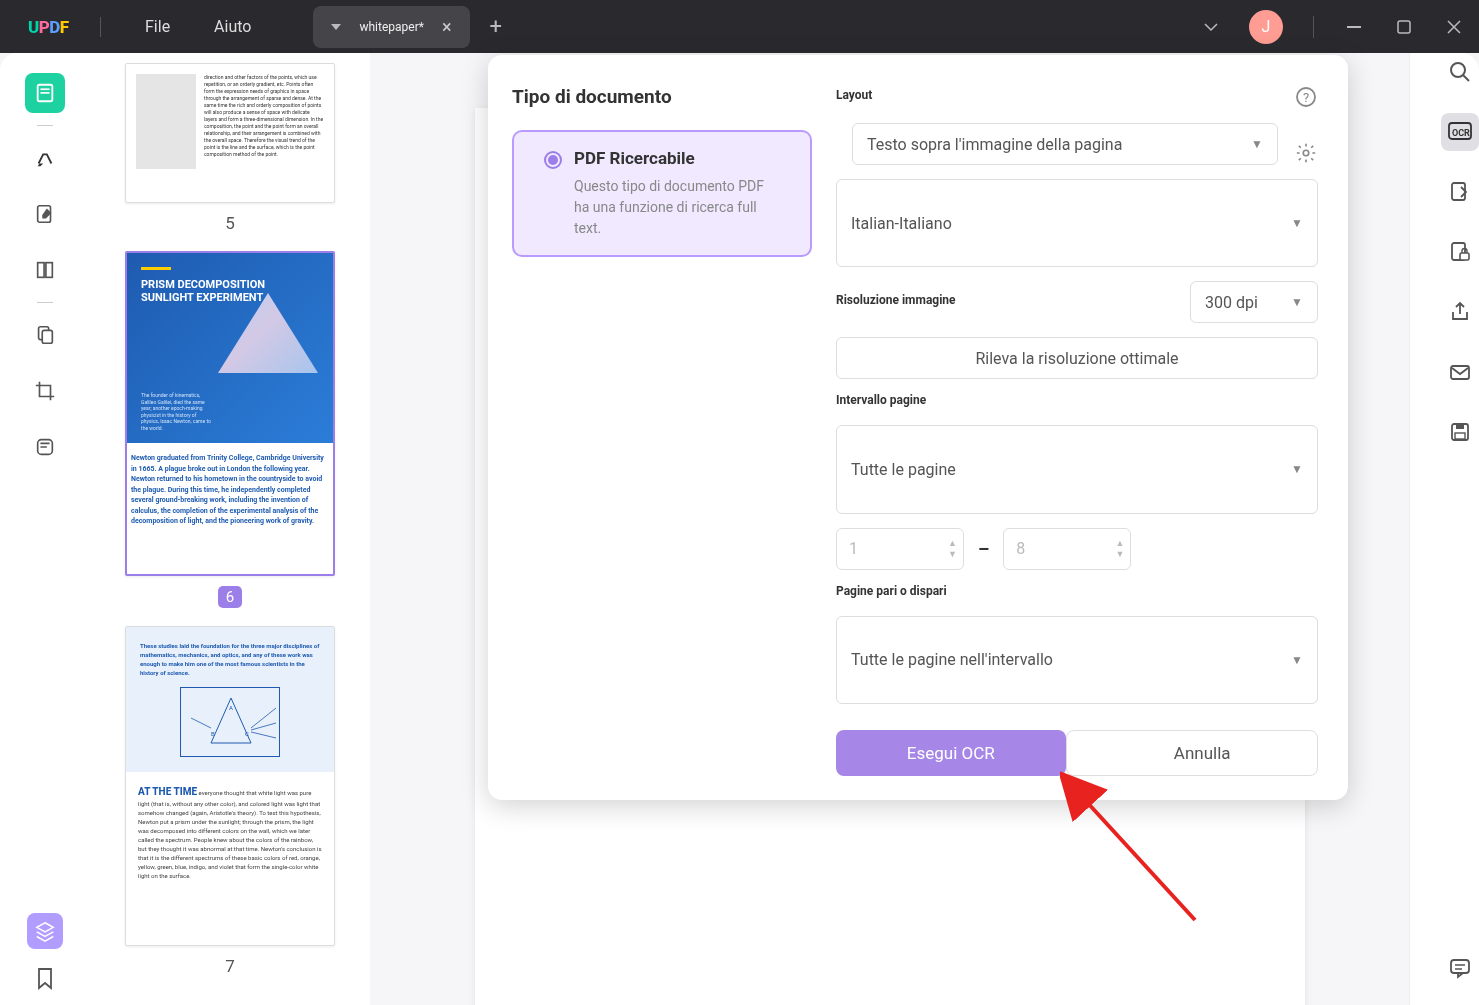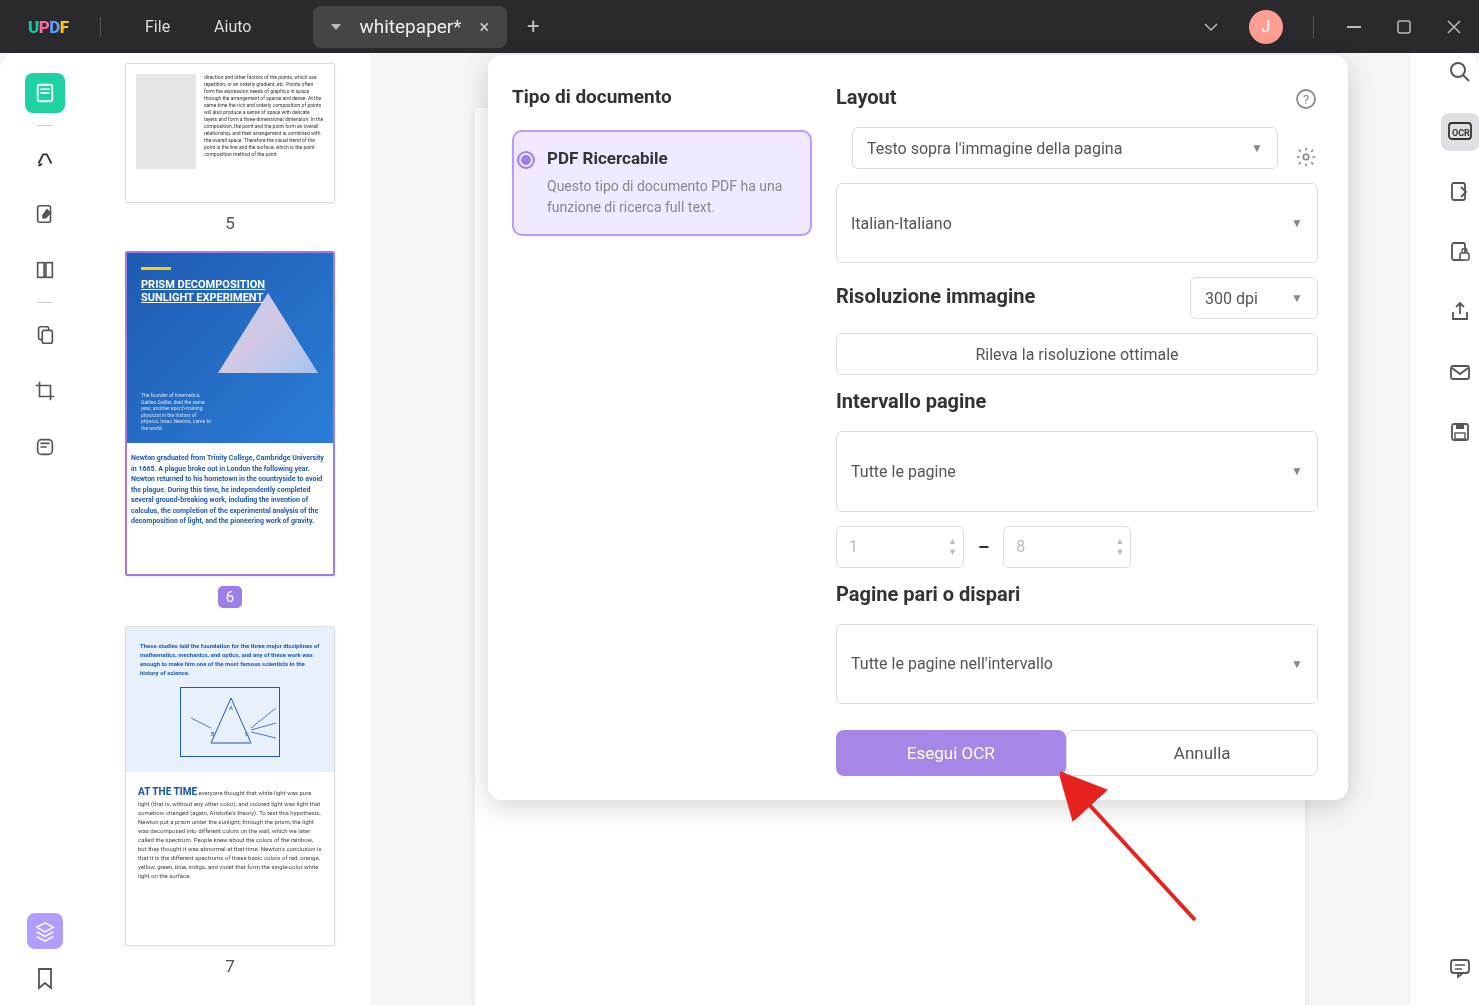--- a/index.html
+++ b/index.html
@@ -9,21 +9,21 @@
 .titlebar { height: 53px; background: #2a2a2e; display: flex; align-items: center; color: #ccc; }
 .logo { width: 50px; height: 20px; margin-left: 28px; display: flex; align-items: center; font-weight: 800; font-size: 17px; letter-spacing: -0.5px; }
 .logo .u { color: #00d4aa; }
 .logo .p { color: #ff6b9d; }
 .logo .d { color: #5b9eff; }
 .logo .f { color: #ffcc00; }
 .titlebar .sep { width: 1px; height: 20px; background: #555; margin: 0 22px; }
 .menu-item { margin: 0 22px; font-size: 16px; color: #ddd; cursor: pointer; }
 .tab { background: #454549; height: 42px; display: flex; align-items: center; border-radius: 8px; margin-left: 40px; padding: 0 18px; gap: 18px; }
 .tab-dropdown { width: 0; height: 0; border-left: 5px solid transparent; border-right: 5px solid transparent; border-top: 6px solid #bbb; }
-.tab-title { color: #eee; font-size: 19px; }
+.tab-title { color: #eee; font-size: 12px; }
 .tab-close { color: #ccc; font-size: 18px; cursor: pointer; }
 .tab-plus { margin-left: 20px; color: #bbb; font-size: 22px; cursor: pointer; }
 .titlebar-right { margin-left: auto; display: flex; align-items: center; }
 .dropdown-chevron { margin-right: 30px; color: #bbb; }
 .avatar { width: 34px; height: 34px; border-radius: 50%; background: #ff9c94; color: #fff; display: flex; align-items: center; justify-content: center; font-size: 16px; margin-right: 30px; }
 .win-sep { width: 1px; height: 22px; background: #555; margin-right: 15px; }
 .win-btn { width: 50px; height: 40px; display: flex; align-items: center; justify-content: center; color: #bbb; cursor: pointer; }
 
 
 .main { display: flex; height: calc(100% - 53px); background: #fff; border-top-left-radius: 18px; border-top-right-radius: 18px; margin-top: 0; position: relative; }
@@ -43,21 +43,21 @@
 .thumb.selected { border: 2px solid #9b7ee8; }
 .thumb-num { margin-top: 10px; font-size: 17px; color: #555; }
 .thumb-num.selected { background: #9b7ee8; color: #fff; width: 24px; height: 22px; border-radius: 5px; display: flex; align-items: center; justify-content: center; font-size: 15px; }
 
 .thumb-5 { height: 140px; padding: 10px; display: flex; gap: 8px; }
 .thumb-5 .img-block { width: 60px; height: 95px; background: #e5e5e5; }
 .thumb-5 .text-block { flex: 1; font-size: 5px; color: #333; line-height: 1.4; overflow: hidden; }
 
 .thumb-6 { height: 325px; }
 .thumb-6 .top { height: 190px; background: linear-gradient(135deg,#1e5bb0,#2b7dd8); padding: 14px; color: #fff; position: relative; }
-.thumb-6 .title { font-size: 11px; font-weight: 700; line-height: 1.2; text-decoration: underline; }
+.thumb-6 .title { font-size: 11px; font-weight: 700; line-height: 1.2; }
 .thumb-6 .prism { position: absolute; right: 15px; top: 40px; width: 100px; height: 100px; background: linear-gradient(135deg,#cfe3fb 0%, #f2d9eb 40%, #b3d1f4 100%); clip-path: polygon(50% 0%, 100% 80%, 0% 80%); opacity: 0.85; }
 .thumb-6 .bottom { padding: 10px 4px; font-size: 7px; color: #1e5bb0; font-weight: 700; line-height: 1.5; }
 
 .thumb-7 { height: 320px; }
 .thumb-7 .top { height: 145px; background: #e8f0fb; padding: 14px; }
 .thumb-7 .toptext { font-size: 6px; color: #1e5bb0; font-weight: 700; line-height: 1.5; }
 .thumb-7 .diagram { width: 100px; height: 70px; margin: 10px auto; border: 1px solid #1e5bb0; position: relative; }
 .thumb-7 .bottom { padding: 12px; font-size: 6px; color: #444; line-height: 1.5; }
 .thumb-7 .headline { font-size: 10px; font-weight: 800; color: #1e5bb0; }
 
@@ -69,32 +69,32 @@
 
 .right-toolbar { width: 70px; display: flex; flex-direction: column; align-items: flex-end; gap: 22px; border-left: 1px solid #eee; }
 .right-tool { width: 38px; height: 38px; border-radius: 8px; display: flex; align-items: center; justify-content: center; color: #555; cursor: pointer; }
 .right-tool.active { background: #e0e0e4; }
 .right-toolbar .spacer { flex: 1; }
 
 
 .ocr-panel { position: absolute; top: 55px; left: 488px; width: 860px; height: 745px; background: #fff; border-radius: 14px; box-shadow: 0 6px 28px rgba(0,0,0,0.18); display: flex; z-index: 50; }
 .ocr-left { width: 348px; padding: 30px 24px; }
 .ocr-left h3 { font-size: 19px; font-weight: 700; color: #333; margin-bottom: 22px; }
-.doc-type { border: 2px solid transparent; border-radius: 10px; padding: 16px 3px; margin-bottom: 18px; cursor: pointer; display: flex; gap: 12px; background: #f6f6f8; }
+.doc-type { border: 2px solid transparent; border-radius: 10px; padding: 16px 30px; margin-bottom: 18px; cursor: pointer; display: flex; gap: 12px; background: #f6f6f8; }
 .doc-type.selected { background: #f0e9ff; border-color: #b99aff; }
 .radio { width: 18px; height: 18px; border-radius: 50%; border: 2px solid #9b7ee8; margin-top: 3px; flex-shrink: 0; position: relative; }
 .doc-type.selected .radio::after { content: ""; position: absolute; width: 10px; height: 10px; background: #9b7ee8; border-radius: 50%; top: 2px; left: 2px; }
 .doc-type:not(.selected) .radio { border-color: #bbb; }
 .doc-type-body { flex: 1; }
 .doc-type-title { font-size: 17px; font-weight: 700; color: #333; margin-bottom: 8px; }
 .doc-type-desc { font-size: 14px; color: #888; line-height: 1.5; }
 
 .ocr-right { flex: 1; padding: 30px 30px 24px 0; display: flex; flex-direction: column; gap: 14px; }
 .ocr-row { display: flex; align-items: flex-end; gap: 16px; margin-left: 16px; }
-.ocr-label { font-size: 20px; font-weight: 700; color: #333; margin-bottom: 4px; }
+.ocr-label { font-size: 12px; font-weight: 700; color: #333; margin-bottom: 4px; }
 .ocr-label-row { display: flex; align-items: center; justify-content: space-between; }
 .help-icon, .gear-icon { width: 24px; height: 24px; display: flex; align-items: center; justify-content: center; color: #888; cursor: pointer; }
 .select { flex: 1; height: 42px; border: 1px solid #ddd; border-radius: 6px; display: flex; align-items: center; justify-content: space-between; padding: 0 14px; font-size: 16px; color: #555; cursor: pointer; }
 .select .chev { color: #888; font-size: 12px; }
 .btn-full { height: 42px; border: 1px solid #ddd; border-radius: 6px; display: flex; align-items: center; justify-content: center; font-size: 16px; color: #555; cursor: pointer; }
 .range-row { display: flex; align-items: center; gap: 14px; }
 .number-input { width: 128px; height: 42px; border: 1px solid #ddd; border-radius: 6px; display: flex; align-items: center; padding: 0 12px; font-size: 16px; color: #bbb; position: relative; }
 .number-input .steppers { position: absolute; right: 6px; display: flex; flex-direction: column; font-size: 9px; color: #bbb; line-height: 1; gap: 2px; }
 .range-dash { font-size: 18px; color: #333; font-weight: 700; }
 .action-row { display: flex; gap: 0; margin-top: 12px; }

